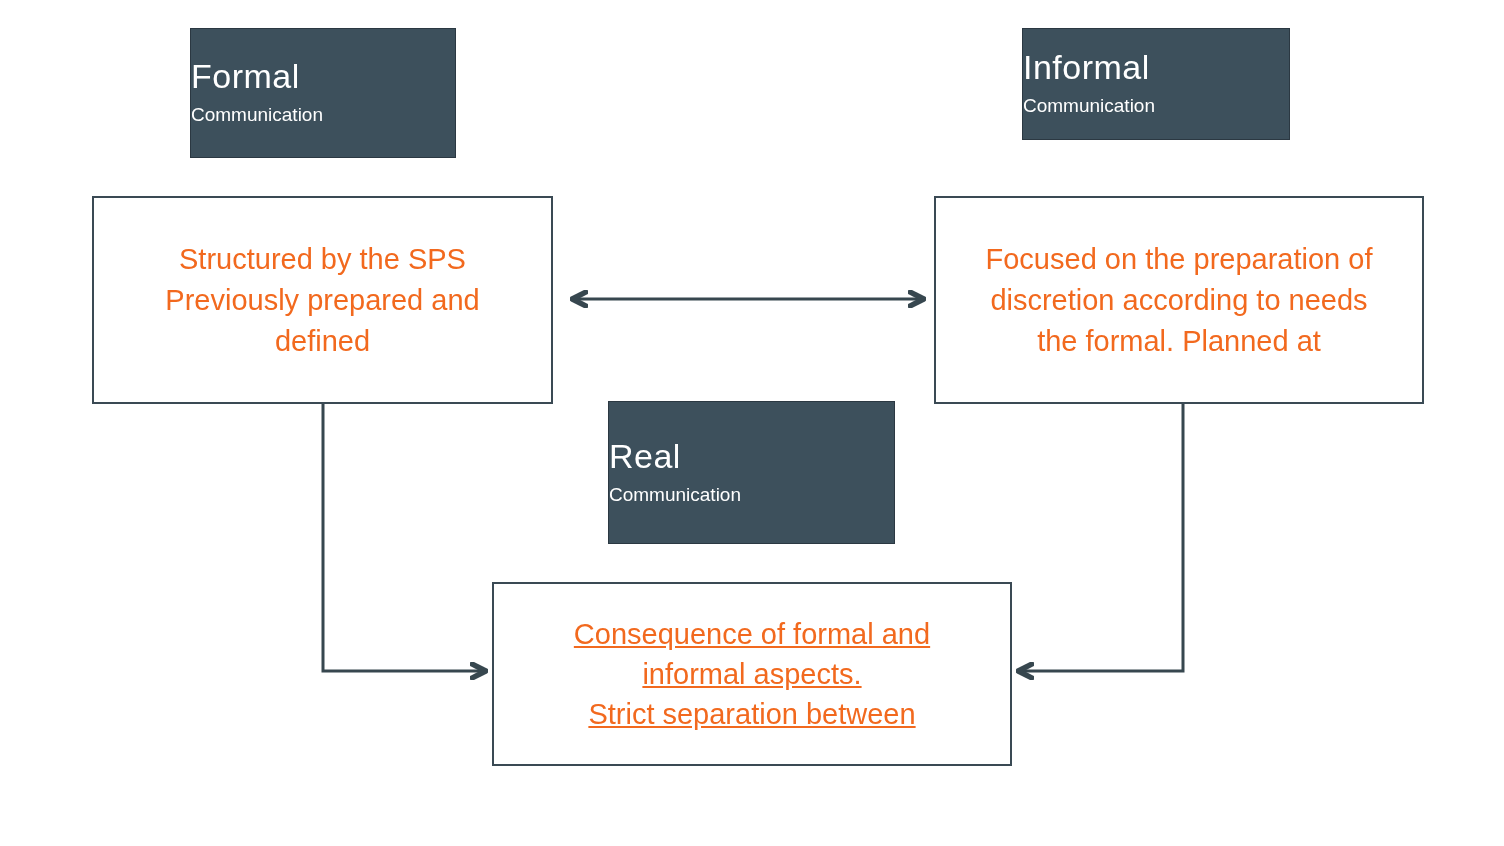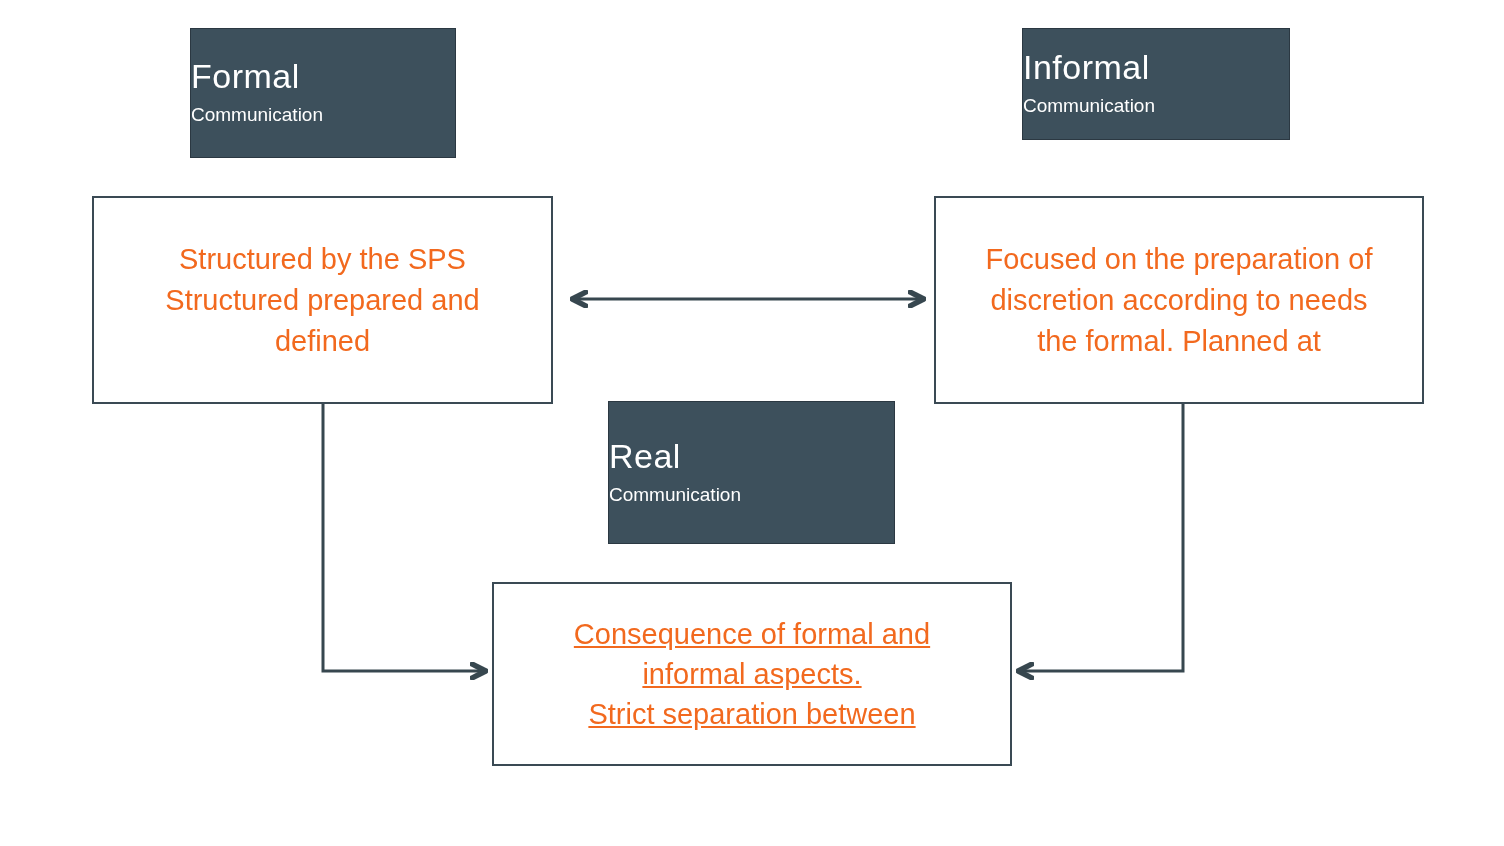--- a/index.html
+++ b/index.html
@@ -72,21 +72,21 @@
     <div class="subtitle">Communication</div>
   </div>
 
   <div class="dark-box" id="real-box">
     <div class="title">Real</div>
     <div class="subtitle">Communication</div>
   </div>
 
   <div class="desc-box" id="formal-desc-box">
     <div>Structured by the SPS</div>
-    <div>Structured prepared and</div>
+    <div>Previously prepared and</div>
     <div>defined</div>
   </div>
 
   <div class="desc-box" id="informal-desc-box">
     <div>Focused on the preparation of</div>
     <div>discretion according to needs</div>
     <div>the formal. Planned at</div>
   </div>
 
   <div class="desc-box" id="real-desc-box">

